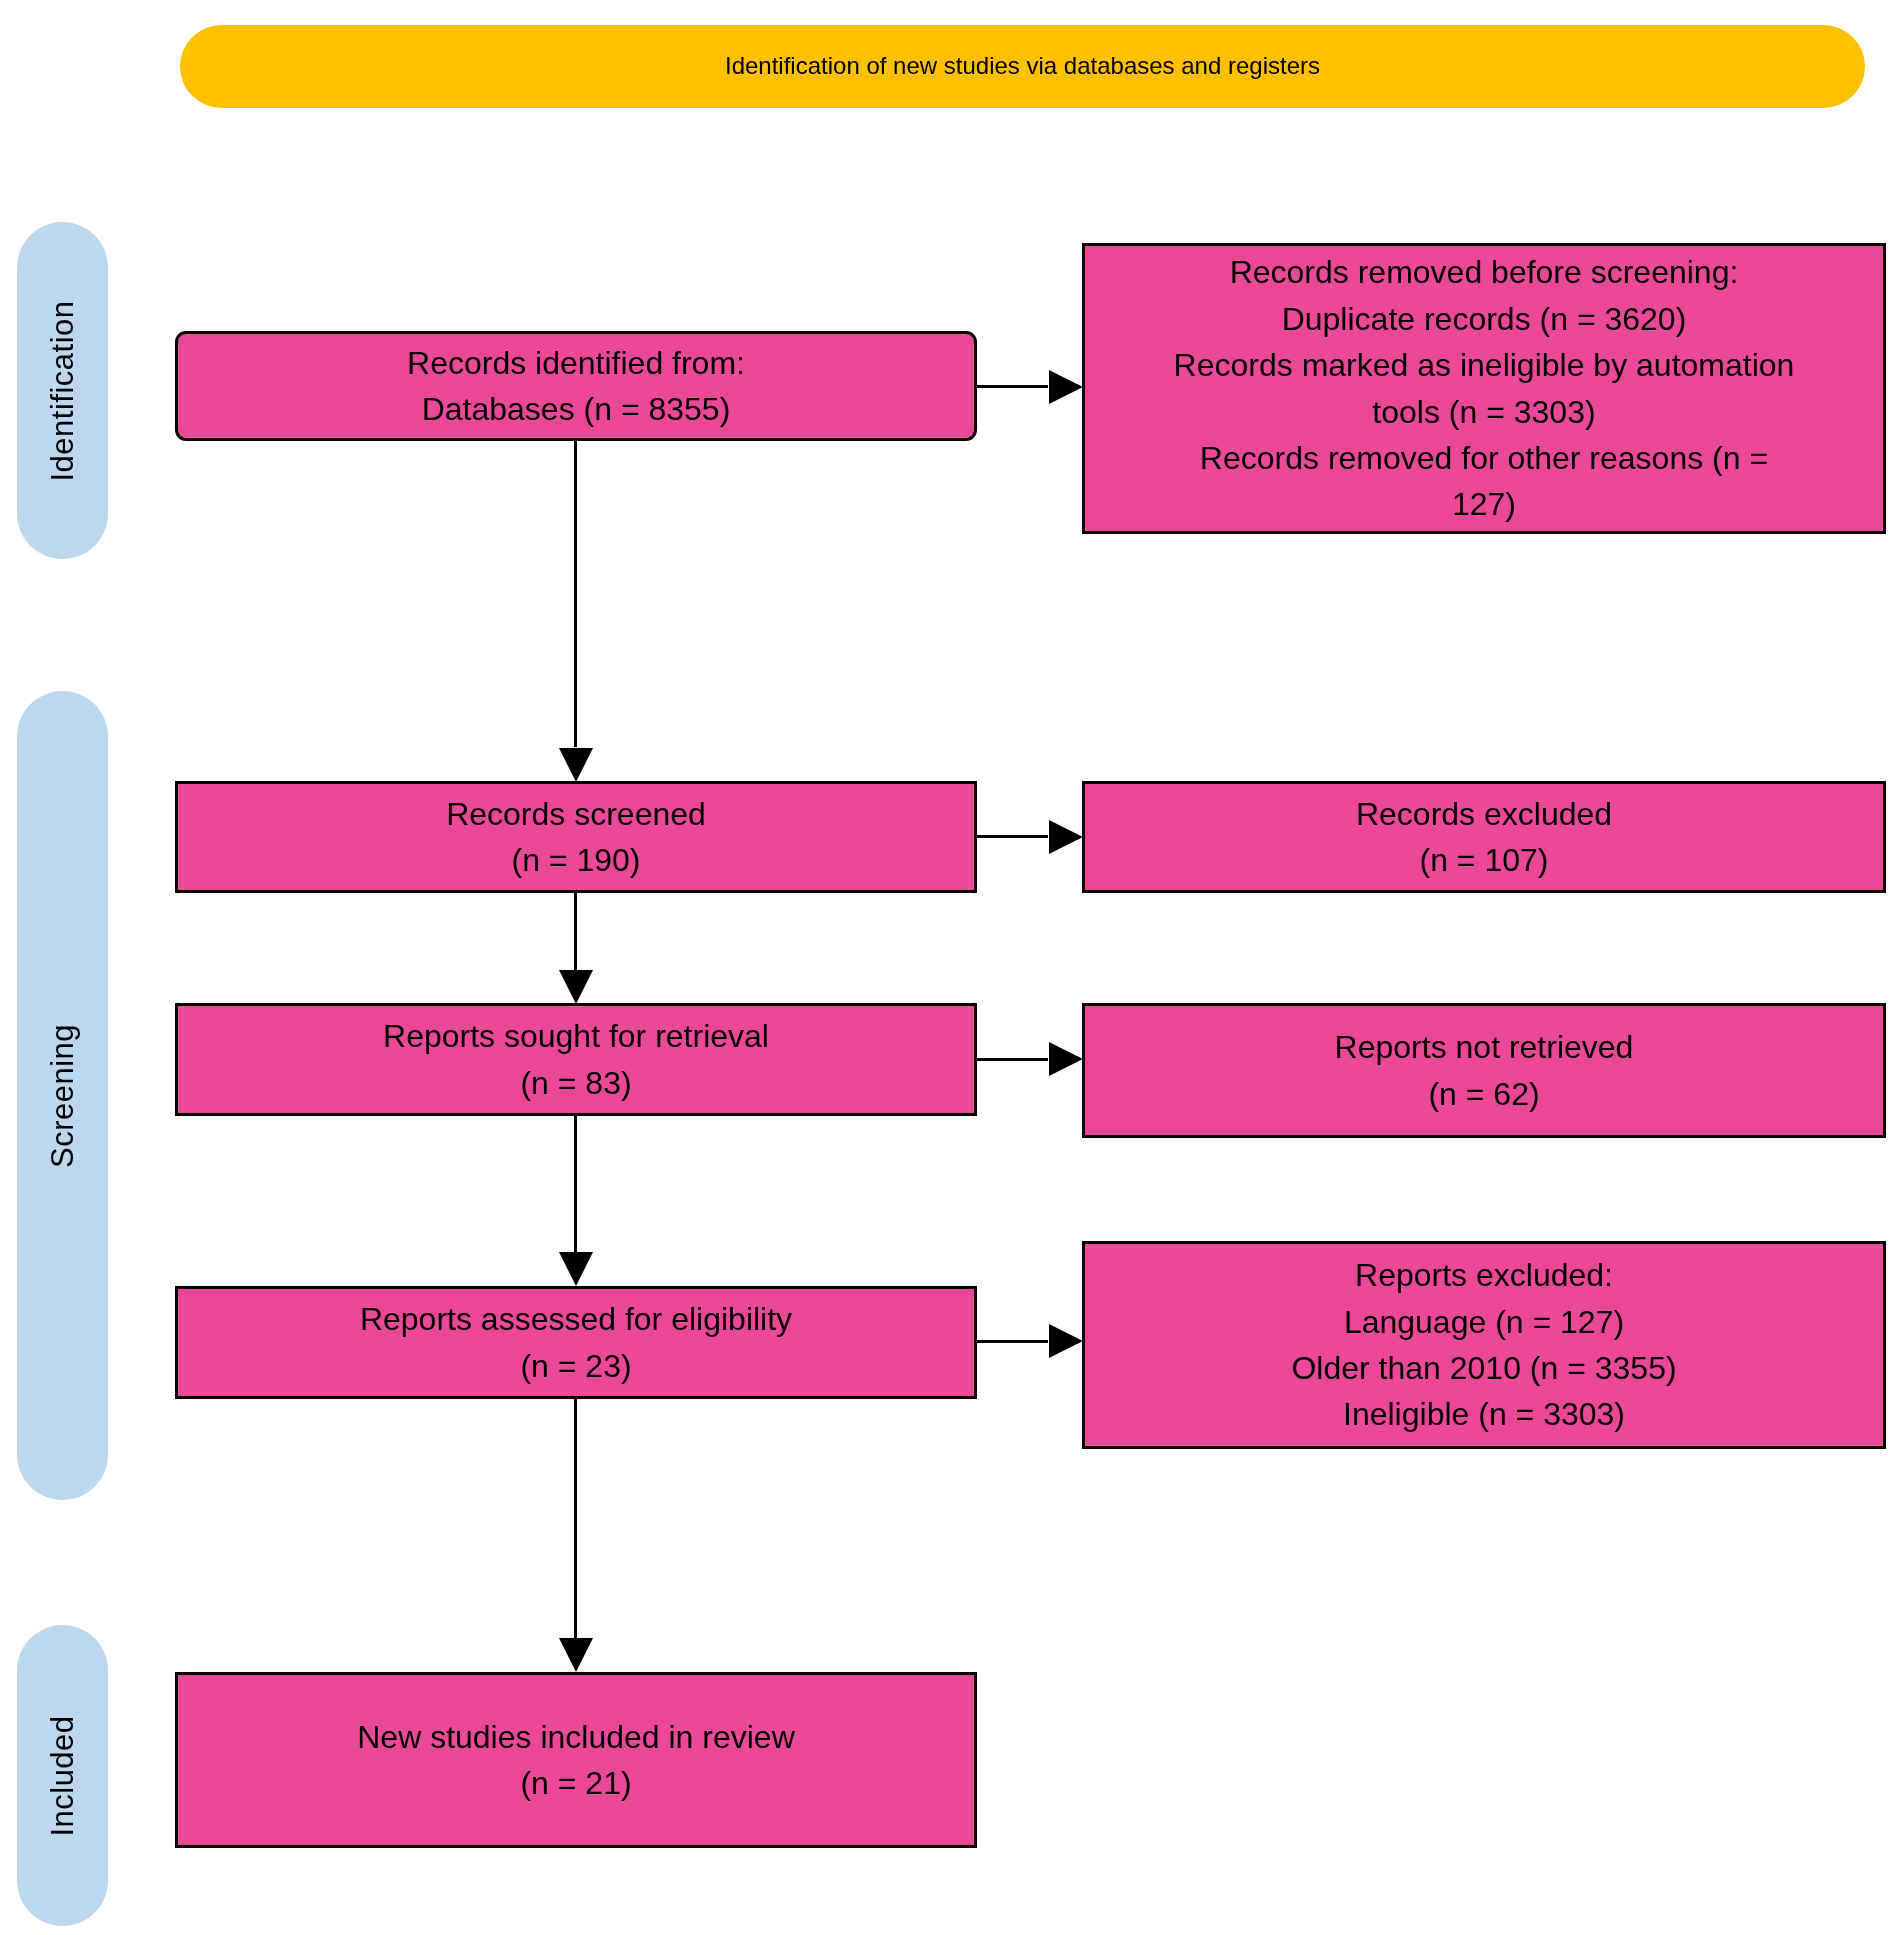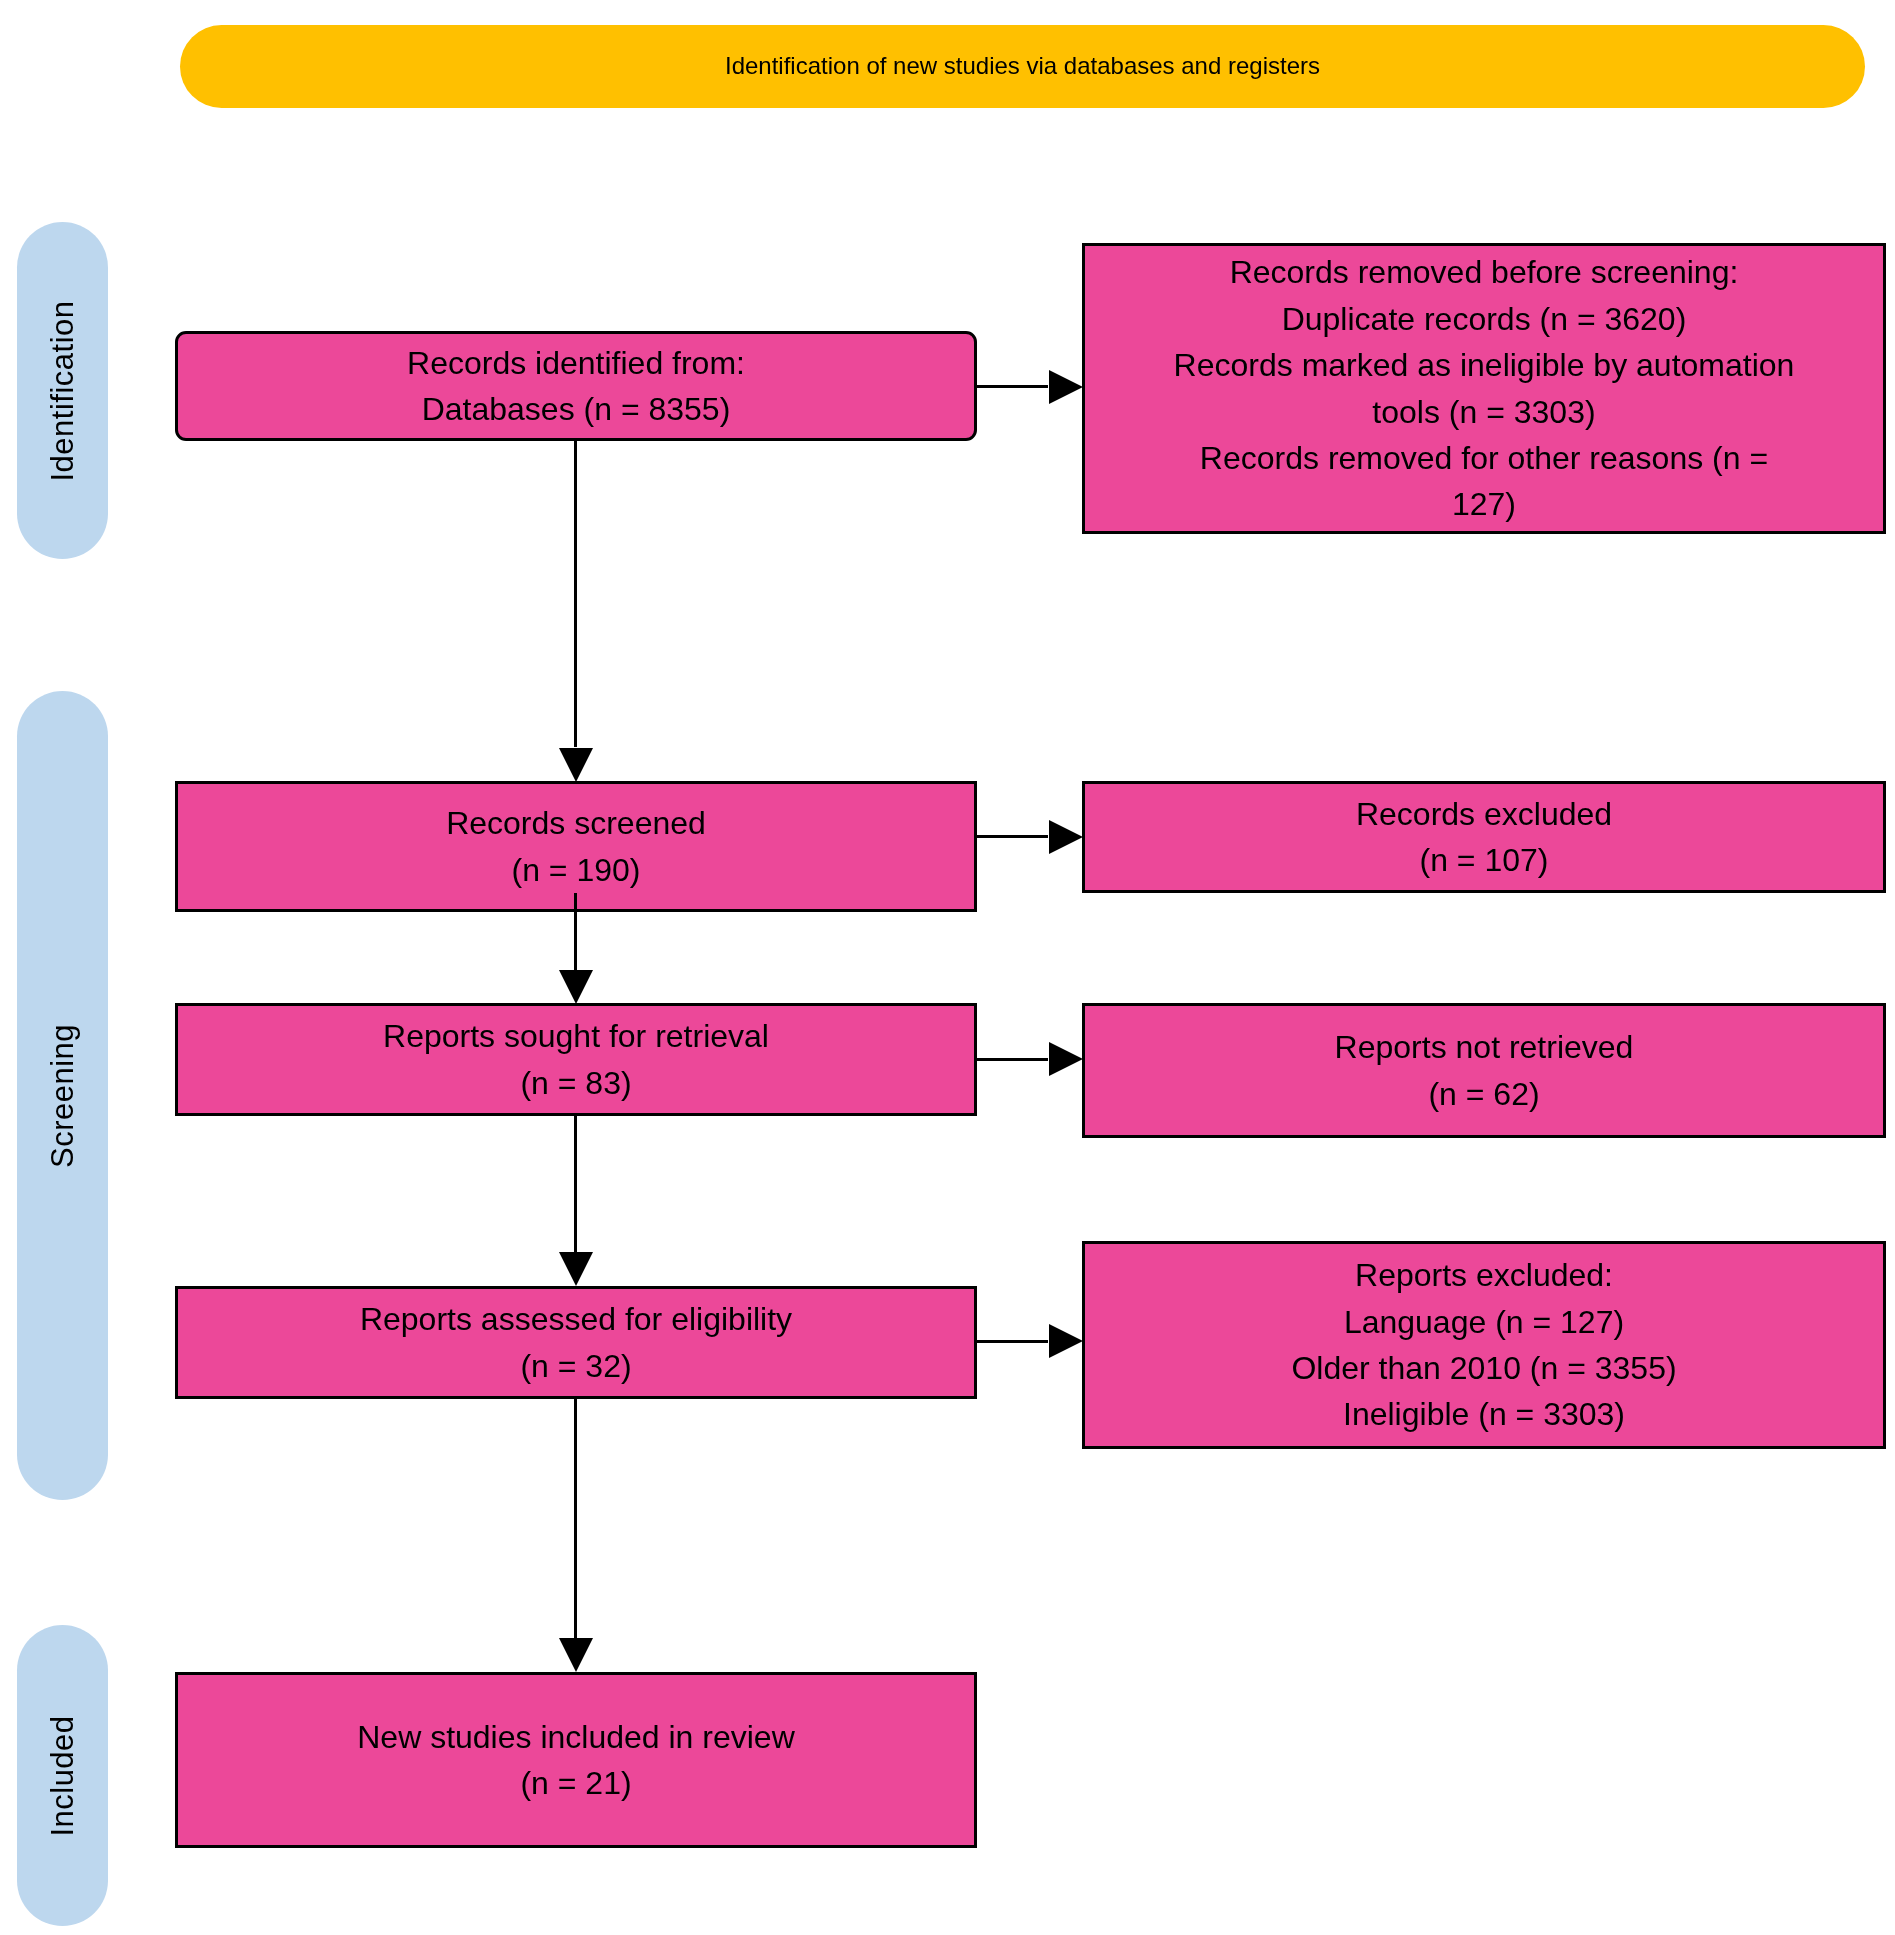--- a/index.html
+++ b/index.html
@@ -31,21 +31,21 @@
   .box {
     position:absolute; box-sizing:border-box;
     background:#ec4899; border:3.4px solid #000;
     display:flex; align-items:center; justify-content:center;
     text-align:center; font-size:32px; line-height:1.45;
     white-space:pre-line; padding:0 14.4px;
   }
   .col-left  { left:175px;  width:802px; }
   .col-right { left:1082px; width:804px; }
   #box-records-identified    { top:331px;  height:110px;border-radius:11px; }
-  #box-records-screened      { top:781px; height:131px; }
+  #box-records-screened      { top:781px; height:112px; }
   #box-reports-sought        { top:1003px; height:113px; }
   #box-reports-assessed      { top:1286px; height:113px; }
   #box-new-studies-included  { top:1672px; height:176px; }
   #box-records-removed       { top:243px;  height:291px; }
   #box-records-excluded      { top:781px; height:112px; }
   #box-reports-not-retrieved { top:1003px; height:135px; }
   #box-reports-excluded      { top:1241px; height:208px; }
   .vline { position:absolute; width:3.4px; background:#000; left:574px; }
   .hline { position:absolute; height:3.4px; background:#000; left:977px; width:71px; }
   .head-down {
@@ -86,21 +86,21 @@
     <span>Included</span>
   </div>
 
   <div class="box col-left" id="box-records-identified">Records identified from:
 Databases (n = 8355)</div>
   <div class="box col-left" id="box-records-screened">Records screened
 (n = 190)</div>
   <div class="box col-left" id="box-reports-sought">Reports sought for retrieval
 (n = 83)</div>
   <div class="box col-left" id="box-reports-assessed">Reports assessed for eligibility
-(n = 32)</div>
+(n = 23)</div>
   <div class="box col-left" id="box-new-studies-included">New studies included in review
 (n = 21)</div>
 
   <div class="box col-right" id="box-records-removed">Records removed before screening:
 Duplicate records (n = 3620)
 Records marked as ineligible by automation
 tools (n = 3303)
 Records removed for other reasons (n =
 127)</div>
   <div class="box col-right" id="box-records-excluded">Records excluded

